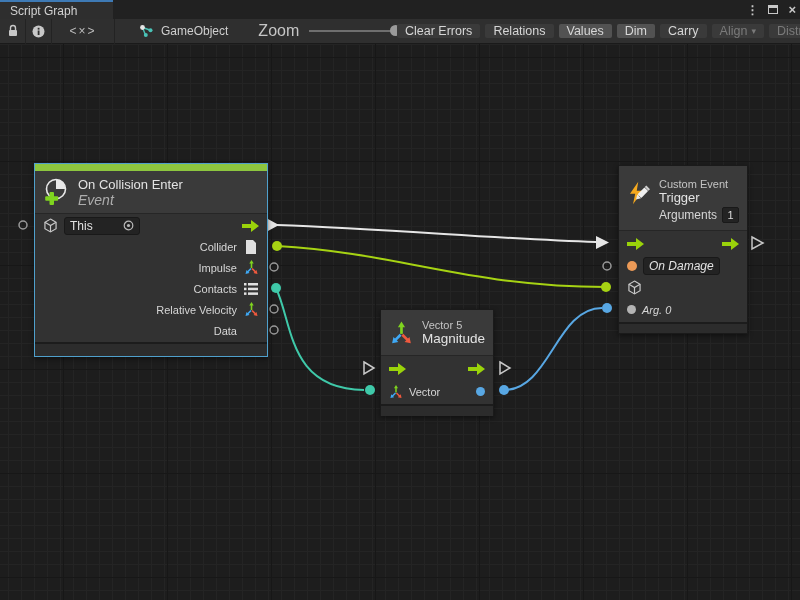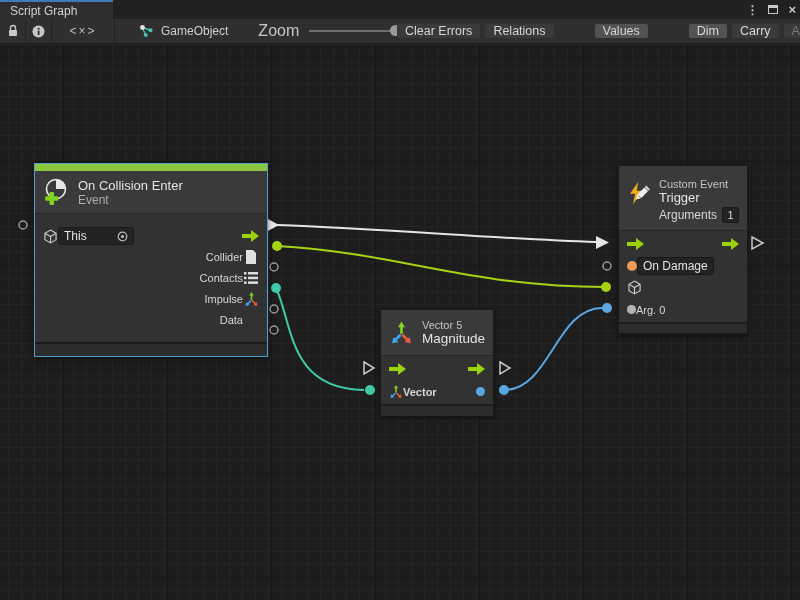--- a/index.html
+++ b/index.html
@@ -29,21 +29,21 @@
   .zoom-group { display:flex; align-items:center; margin-left:30px; flex:none; }
   .zoom-label { color:#c6c6c6; font-size:16px; }
   .zoom-track { position:relative; width:90px; height:2px; background:#6f6f6f; margin:0 6px 0 10px; }
   .zoom-handle { position:absolute; right:-2px; top:-5px; width:11px; height:11px; border-radius:50%;
                  background:#9a9a9a; }
   .zoom-value { color:#c6c6c6; font-size:11px; }
   .tb-buttons { position:absolute; left:397px; right:0; top:2px; bottom:2px; display:flex;
                 align-items:center; gap:5px; overflow:hidden; }
   .tb-btn { background:#3a3a3a; color:#d6d6d6; font-size:12.5px; display:flex; align-items:center;
             padding:0 8px; border-radius:2px; white-space:nowrap; flex:none; }
-  .tb-btn.active { background:#525252;margin-left:36px; }
+  .tb-btn.active { background:#525252; }
   .tb-btn.disabled { color:#7a7a7a; }
   .tb-btn .dd { font-size:9px; margin-left:4px; }
 
   
   .canvas { position:absolute; left:0; top:44px; width:800px; height:556px; background:#1d1d1d;
             background-image:
               linear-gradient(#171717 1px, transparent 1px),
               linear-gradient(90deg,#171717 1px, transparent 1px),
               linear-gradient(#242424 1px, transparent 1px),
               linear-gradient(90deg,#242424 1px, transparent 1px);
@@ -52,44 +52,44 @@
   .wires { position:absolute; left:0; top:0; width:800px; height:556px; z-index:1; }
 
   
   .node { position:absolute; z-index:2; background:#323232; border:1px solid #1a1a1a;
           display:flex; flex-direction:column; box-shadow:0 2px 5px rgba(0,0,0,.45); }
   .node.selected { border:1px solid #4fa0cc; }
   .node-colorbar { height:7px; flex:none; }
   .node-header { background:#3a3a3a; border-bottom:1px solid #262626; display:flex; align-items:center;
                  gap:8px; padding:0 8px; flex:none; }
   .node-title { font-size:13px; color:#e3e3e3; }
-  .node-subtitle { font-size:12px; color:#adadad; }
+  .node-subtitle { font-size:14px; color:#adadad;font-style:italic; }
   .node-typelabel { font-size:11px; color:#c4c4c4; }
   .node-body { flex:1; display:flex; flex-direction:column; justify-content:center; padding:1px 0; }
   .node-footer { flex:none; background:#2c2c2c; border-top:2px solid #1c1c1c; }
-  .row { height:21px; display:flex; align-items:center; padding:0 8px; flex:none; }
+  .row { height:21px; display:flex; align-items:center; padding:0 8px; gap:6px; flex:none; }
   .row-label { font-size:11px; color:#d6d6d6; white-space:nowrap; }
   .spacer { flex:1; }
   .icon-slot { width:16px; display:flex; justify-content:center; flex:none; }
   .field { height:18px; background:#232323; border:1px solid #191919; border-radius:3px;
            display:flex; align-items:center; padding:0 5px; color:#e2e2e2; font-size:12px; }
   .dot { border-radius:50%; width:10px; height:10px; flex:none; }
 
   
   #node-oce { left:34px; top:119px; width:234px; height:194px; }
   #node-oce .node-header { height:43px; }
   
   #node-vec { left:380px; top:265px; width:114px; height:107px; }
   #node-vec .node-header { height:46px; }
-  #node-vec .row { height:23px;font-weight:bold; }
+  #node-vec .row { height:23px; }
   #node-vec .node-title { font-size:13.5px; }
   
   #node-ce { left:618px; top:121px; width:130px; height:169px; }
   #node-ce .node-header { height:65px; align-items:flex-start; padding-top:12px; }
-  #node-ce .row { height:22px; }
+  #node-ce .row { height:22px;font-style:italic; }
   .args-line { display:flex; align-items:center; gap:5px; margin-top:2px; }
   .args-box { width:17px; height:16px; background:#232323; border:1px solid #191919; border-radius:2px;
               color:#dcdcdc; font-size:11px; display:flex; align-items:center; justify-content:center; }
 </style>
 </head>
 <body>
 
 <div class="screen">
 
   <div class="titlebar">
@@ -236,37 +236,51 @@
           <span class="spacer"></span>
           <span class="row-label">Collider</span>
           <span class="icon-slot">
             <svg width="12" height="14" viewBox="0 0 12 14">
               <path d="M1,0 H8 L11,3 V14 H1 Z" fill="#e0e0e0"></path>
             </svg>
           </span>
         </div>
         <div class="row">
           <span class="spacer"></span>
+          <span class="row-label">Impulse</span>
+          <span class="icon-slot">
+            <svg width="15" height="15" viewBox="0 0 15 15">
+              <line x1="7.5" y1="8" x2="7.5" y2="2.5" stroke="#7fd41f" stroke-width="1.6"></line>
+                <polygon points="7.5,0 5.3,3.5 9.7,3.5" fill="#7fd41f"></polygon>
+              <line x1="7" y1="8.5" x2="3.5" y2="12" stroke="#3fa9f5" stroke-width="1.6"></line>
+                <polygon points="1.5,14 5.5,13 2.5,10" fill="#3fa9f5"></polygon>
+              <line x1="8" y1="8.5" x2="11.5" y2="12" stroke="#f0593e" stroke-width="1.6"></line>
+                <polygon points="13.5,14 9.5,13 12.5,10" fill="#f0593e"></polygon>
+            </svg>
+          </span>
+        </div>
+        <div class="row">
+          <span class="spacer"></span>
           <span class="row-label">Contacts</span>
           <span class="icon-slot">
             <svg width="14" height="12" viewBox="0 0 14 12">
               <g fill="#e0e0e0">
                 <rect x="0" y="0" width="2.5" height="2.5"></rect>
                   <rect x="4" y="0" width="10" height="2.5"></rect>
                 <rect x="0" y="4.7" width="2.5" height="2.5"></rect>
                   <rect x="4" y="4.7" width="10" height="2.5"></rect>
                 <rect x="0" y="9.4" width="2.5" height="2.5"></rect>
                   <rect x="4" y="9.4" width="10" height="2.5"></rect>
               </g>
             </svg>
           </span>
         </div>
         <div class="row">
           <span class="spacer"></span>
-          <span class="row-label">Impulse</span>
+          <span class="row-label">Relative Velocity</span>
           <span class="icon-slot">
             <svg width="15" height="15" viewBox="0 0 15 15">
               <line x1="7.5" y1="8" x2="7.5" y2="2.5" stroke="#7fd41f" stroke-width="1.6"></line>
                 <polygon points="7.5,0 5.3,3.5 9.7,3.5" fill="#7fd41f"></polygon>
               <line x1="7" y1="8.5" x2="3.5" y2="12" stroke="#3fa9f5" stroke-width="1.6"></line>
                 <polygon points="1.5,14 5.5,13 2.5,10" fill="#3fa9f5"></polygon>
               <line x1="8" y1="8.5" x2="11.5" y2="12" stroke="#f0593e" stroke-width="1.6"></line>
                 <polygon points="13.5,14 9.5,13 12.5,10" fill="#f0593e"></polygon>
             </svg>
           </span>

